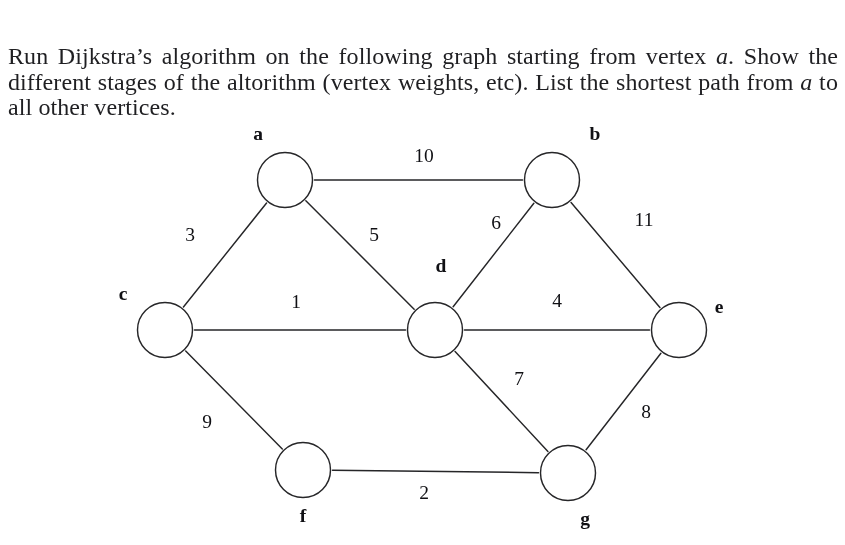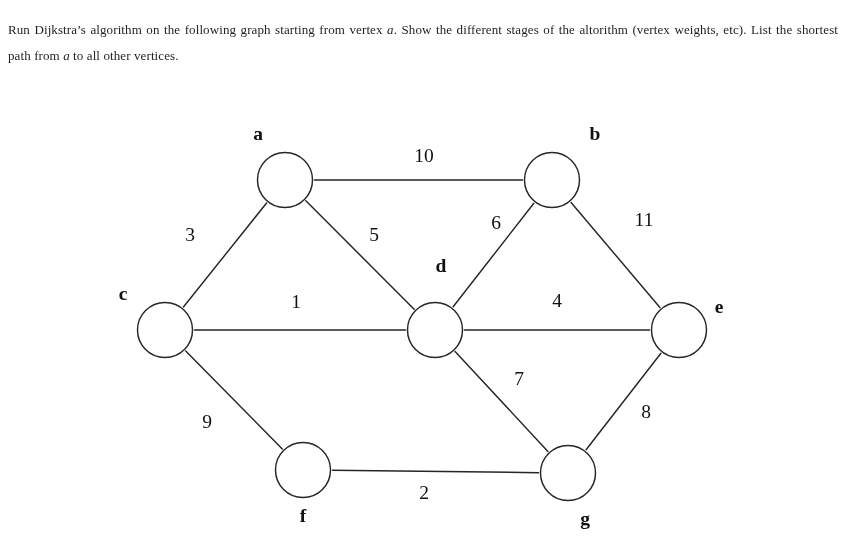--- a/index.html
+++ b/index.html
@@ -17,24 +17,24 @@
   }
   #page {
     position: relative;
     width: 845px;
     height: 545px;
     background: #ffffff;
   }
   #problem-text {
     position: absolute;
     left: 8px;
-    top: 4px;
+    top: 20px;
     width: 830px;
     font-family: "Liberation Serif", "DejaVu Serif", serif;
-    font-size: 13px;
+    font-size: 24px;
     line-height: 25.5px;
     color: #1f1f22;
     text-align: justify;
     text-justify: inter-word;
     letter-spacing: 0.1px;
   }
   #problem-text .it {
     font-style: italic;
   }
   #graph-figure {

